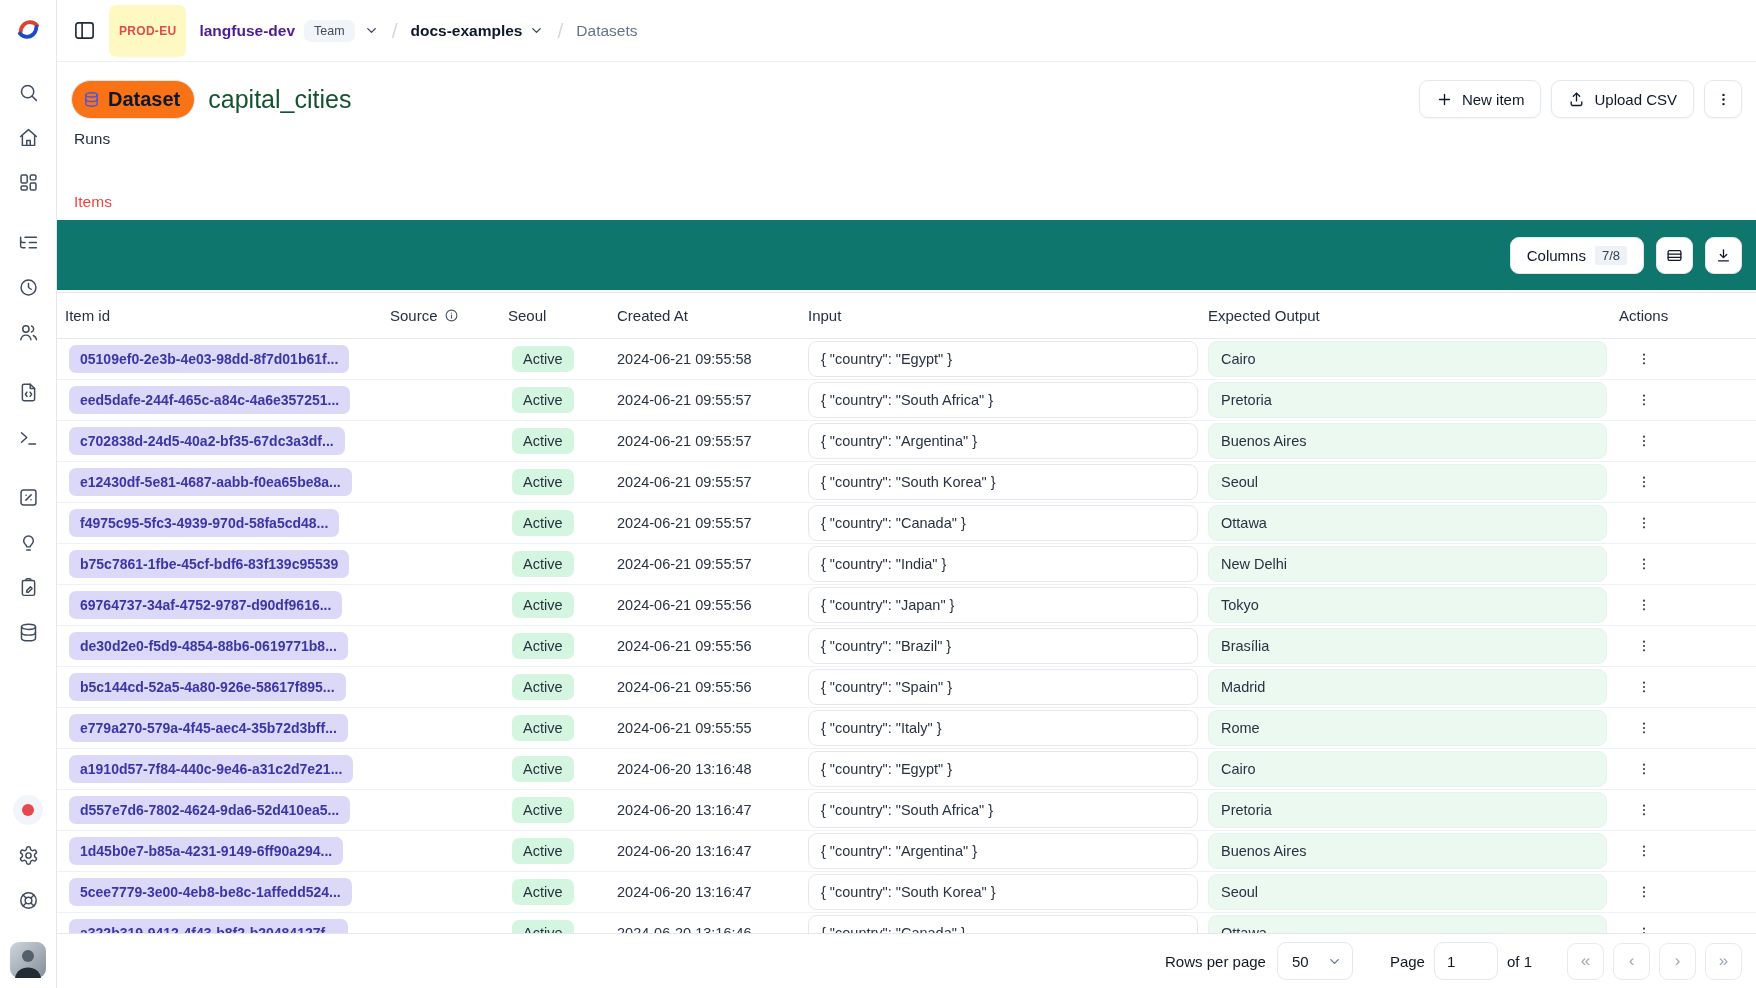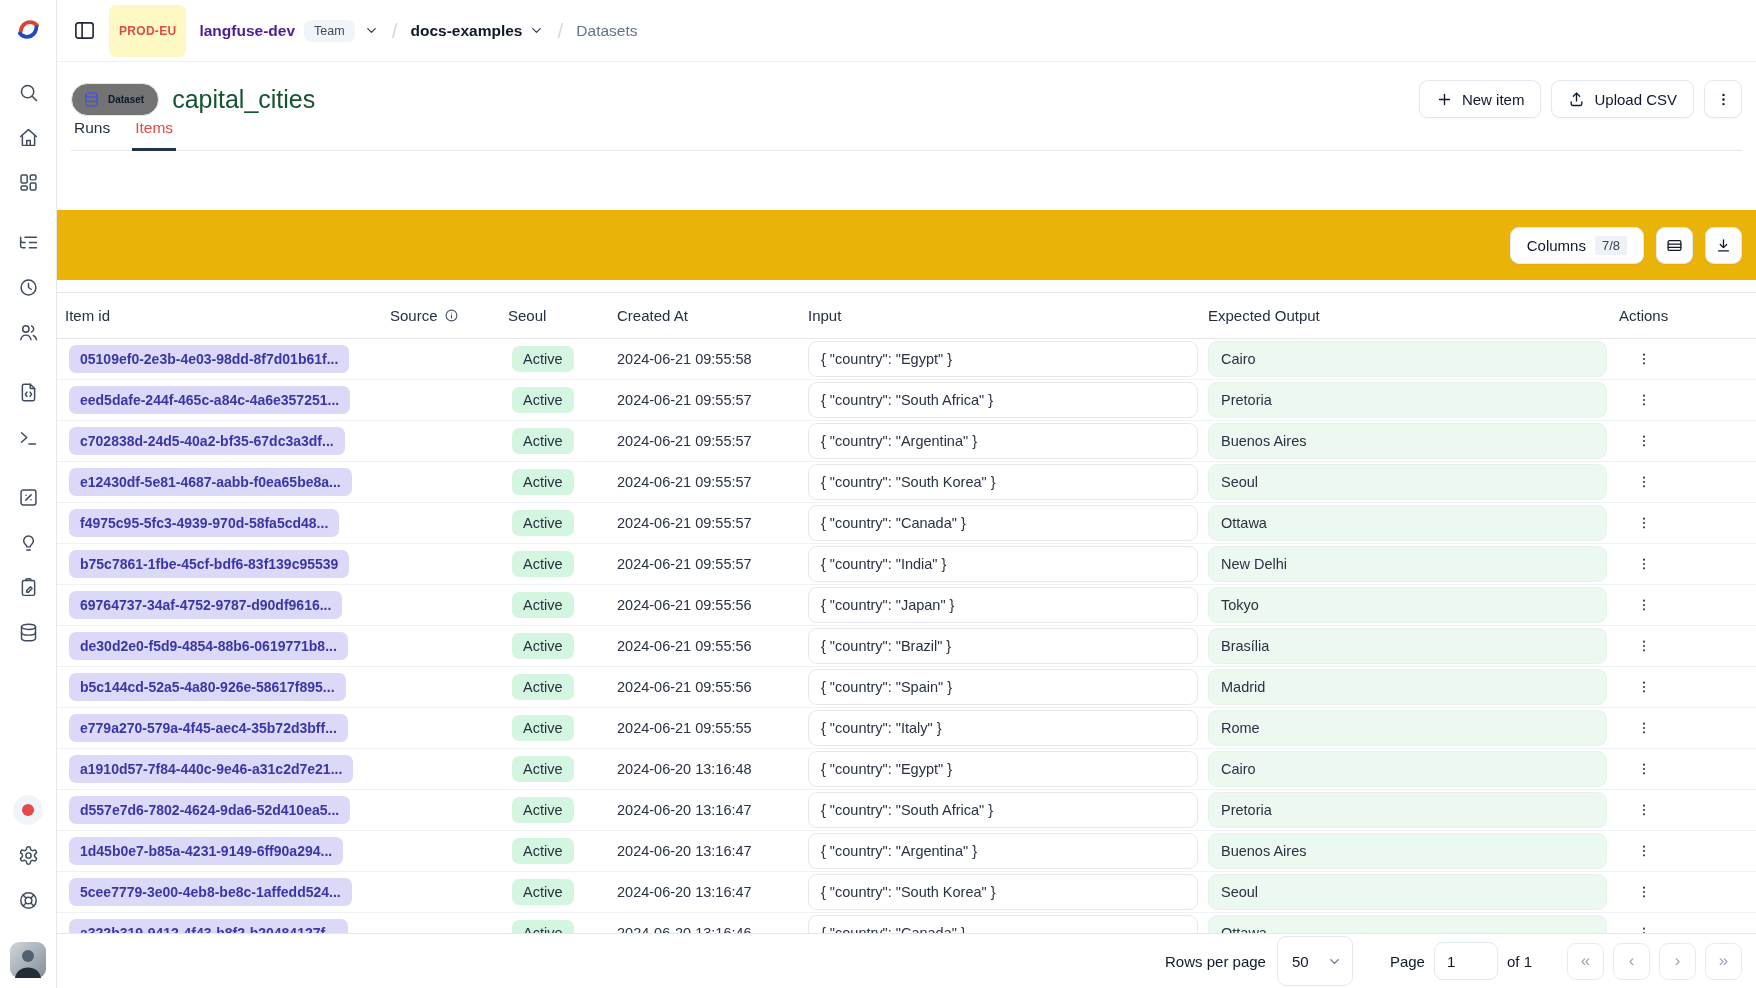--- a/index.html
+++ b/index.html
@@ -31,52 +31,52 @@
   .team-badge { background:#f1f5f9; color:#3f4b5e; font-size:12.5px; font-weight:500; padding:4px 10px; border-radius:7px; }
   .chev { color:#334155; display:flex; }
   .crumb-slash { color:#d3d9e1; font-size:21px; font-weight:300; user-select:none; }
   .proj-wrap { display:flex; align-items:center; gap:7px; cursor:pointer; }
   .proj-name { font-weight:600; font-size:15.5px; color:#0f172a; }
   .section-crumb { font-size:15.5px; font-weight:500; color:#64748b; cursor:pointer; }
 
   
   .page-head { position:absolute; left:57px; right:0; top:62px; padding:17px 14px 0 14px; background:#fff; }
   .head-row { display:flex; align-items:center; gap:13px; height:40px; }
-  .dataset-badge { display:inline-flex; align-items:center; gap:8px; border:1px solid #e2e8f0; border-radius:999px; padding:7px 14px 7px 11px; font-size:10px; font-weight:700; color:#0f172a; background:#737373; }
+  .dataset-badge { display:inline-flex; align-items:center; gap:8px; border:1px solid #e2e8f0; border-radius:999px; padding:7px 14px 7px 11px; font-size:20px; font-weight:700; color:#0f172a; background:#f97316; }
   .page-title { font-size:25px; font-weight:400; color:#14532d; }
   .head-actions { margin-left:auto; display:flex; gap:10px; align-items:center; }
   .btn { display:inline-flex; align-items:center; gap:9px; height:38px; padding:0 16px; background:#fff; border:1px solid #e2e8f0; border-radius:9px; font-family:inherit; font-size:15px; font-weight:500; color:#0f172a; cursor:pointer; box-shadow:0 1px 2px rgba(16,24,40,.04); }
   .btn-sq { width:38px; padding:0; justify-content:center; }
   
-  .tabs { display:flex; gap:19px; border-bottom:1px solid #e5e7eb; padding:0 0 0 0; }
+  .tabs { display:flex; gap:32px; margin-top:11px; border-bottom:1px solid #e5e7eb; padding:0 0 0 0;flex-direction:column; }
   .tab { padding:0 3px 11px 3px; font-size:15.5px; font-weight:500; color:#243042; border-bottom:3px solid transparent; margin-bottom:-1px; cursor:pointer; }
   .tab.active { font-weight:400; color:#ef4444; border-bottom-color:#22314e; }
 
   
-  .toolbar { position:absolute; left:57px; right:0; top:210px; height:70px; display:flex; align-items:center; justify-content:flex-end; gap:12px; padding:0 14px; background:#eab308; }
+  .toolbar { position:absolute; left:57px; right:0; top:220px; height:70px; display:flex; align-items:center; justify-content:flex-end; gap:12px; padding:0 14px; background:#0f766e; }
   .count-badge { background:#eef2f6; border-radius:2px; padding:2px 7px; font-size:13px; font-weight:500; color:#334155; }
   .btn-tool { height:37px; border-radius:9px; }
 
   
   .table { position:absolute; left:57px; right:0; top:292px; }
   .thead, .trow { display:grid; grid-template-columns:325px 118px 109px 191px 400px 407px 1fr; align-items:center; padding-left:8px; }
   .thead { height:47px; border-top:1px solid #e5e7eb; border-bottom:1px solid #e5e7eb; font-size:15px; font-weight:500; color:#243042; }
   .th { display:flex; align-items:center; gap:6px; }
   .trow { height:41px; border-bottom:1px solid #eef1f5; font-size:14.5px; color:#283241; }
   .trow:last-child { border-bottom:none; }
   .id-pill { display:inline-block; margin-left:4px; background:#dcd8f8; color:#3b36a5; font-weight:600; font-size:14px; padding:6px 11px; border-radius:7px; white-space:nowrap; cursor:pointer; }
   .status-pill { display:inline-block; margin-left:4px; background:#d4f6e1; color:#26303f; font-size:14.5px; font-weight:500; padding:5px 11px; border-radius:7px; }
   .input-box { border:1px solid #e5e7eb; border-radius:9px; background:#fff; height:36px; display:flex; align-items:center; padding:0 12px; margin-right:10px; white-space:nowrap; overflow:hidden; }
   .expected-box { background:#ebf9f1; border:1px solid #e4f4ea; border-radius:9px; height:36px; display:flex; align-items:center; padding:0 12px; margin-right:8px; white-space:nowrap; overflow:hidden; }
   .dots-btn { width:30px; height:30px; margin-left:14px; display:flex; align-items:center; justify-content:center; background:transparent; border:none; border-radius:7px; color:#374151; cursor:pointer; }
 
   
   .pagefoot { position:absolute; left:57px; right:0; bottom:0; height:55px; border-top:1px solid #e5e7eb; background:#fff; display:flex; align-items:center; justify-content:flex-end; gap:9px; padding:0 14px; font-size:15px; color:#111827; }
   .rpp-label { font-weight:500; margin-right:2px; }
-  .select-box { display:inline-flex; align-items:center; justify-content:space-between; gap:10px; width:76px; height:50px; border:1px solid #e2e8f0; border-radius:9px; padding:0 10px 0 14px; font-size:15px; cursor:pointer; background:#fff; }
+  .select-box { display:inline-flex; align-items:center; justify-content:space-between; gap:10px; width:76px; height:38px; border:1px solid #e2e8f0; border-radius:9px; padding:0 10px 0 14px; font-size:15px; cursor:pointer; background:#fff; }
   .page-label { font-weight:500; margin-left:28px; }
   .page-input { width:64px; height:38px; border:1px solid #e2e8f0; border-radius:9px; padding:0 12px; font-size:15px; font-family:inherit; color:#111827; outline:none; }
   .of-label { color:#111827; }
   .nav-btn { width:37px; height:37px; border:1px solid #e6eaf0; border-radius:9px; background:#fff; color:#9aa6b5; font-size:17px; line-height:1; display:flex; align-items:center; justify-content:center; cursor:pointer; font-family:inherit; padding:0 0 2px 0; }
   .nav-btn:first-of-type { margin-left:26px; }
   svg { display:block; }
 </style>
 </head>
 <body>
 

